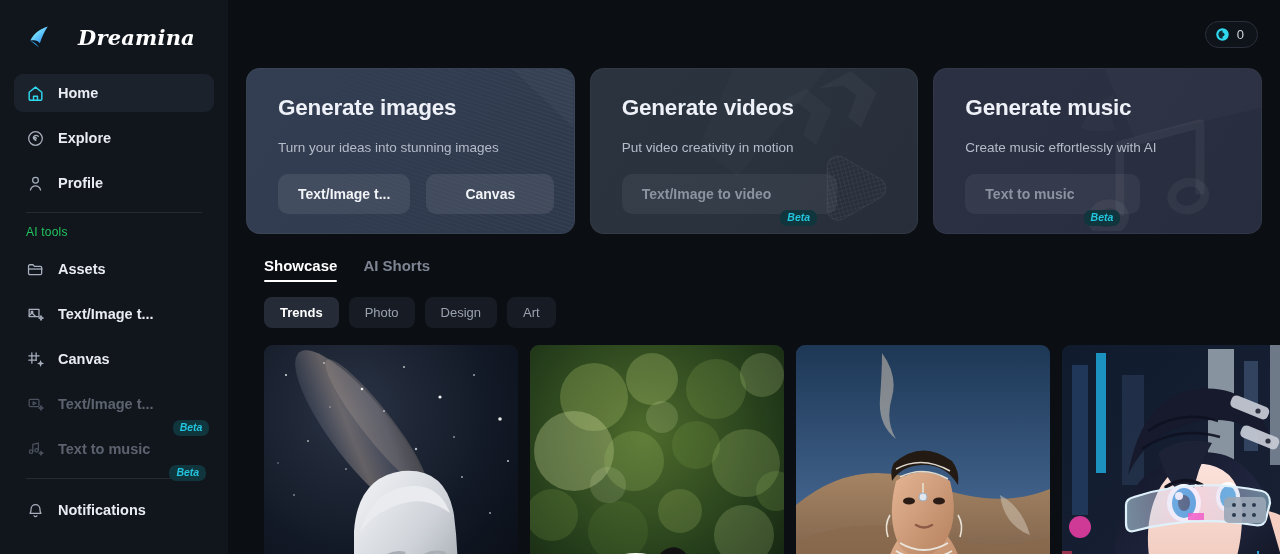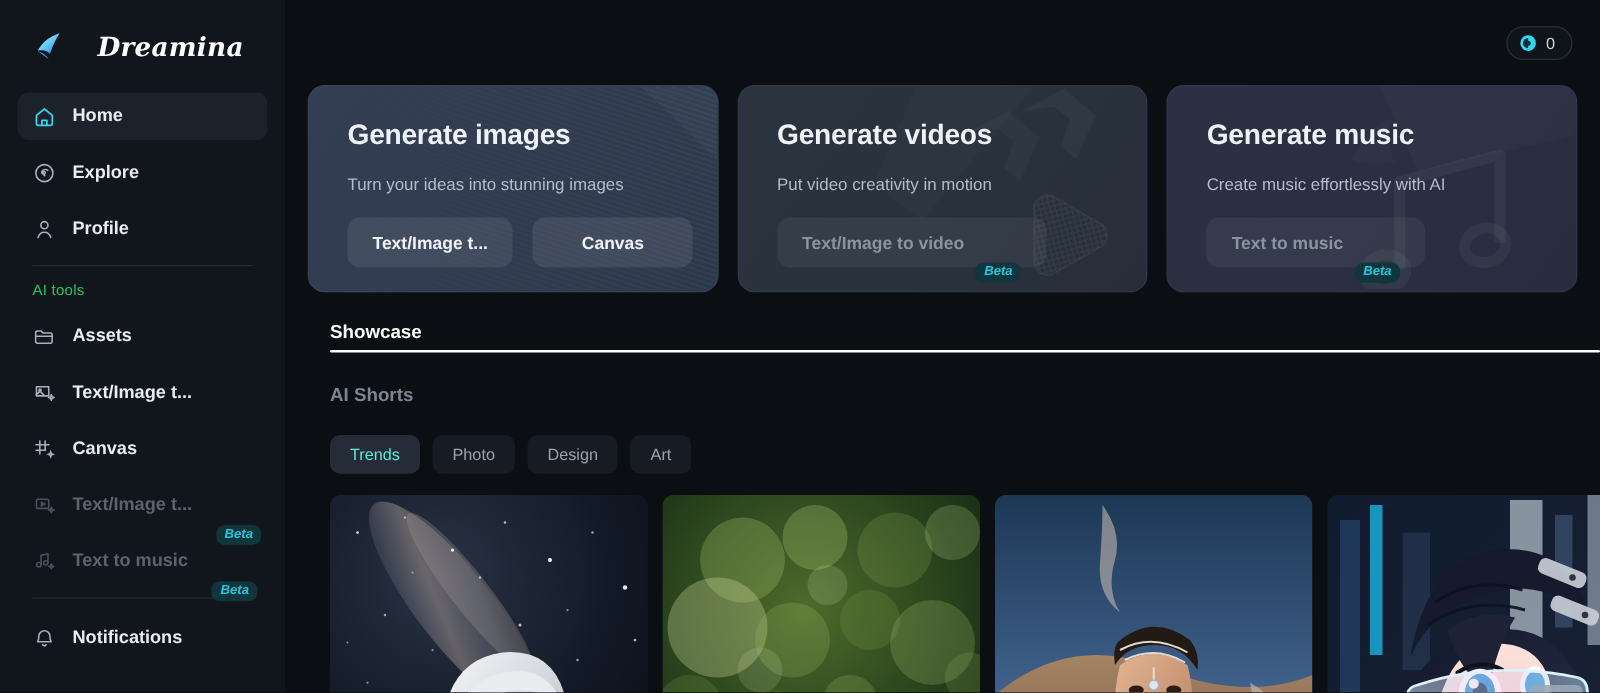--- a/index.html
+++ b/index.html
@@ -110,39 +110,39 @@
     font-size: 14px; font-weight: bold;
     color: #f1f3f7;
     background: rgba(255,255,255,.085);
     cursor: pointer; white-space: nowrap;
   }
   .pill.wide { min-width: 128px; }
   .pill.muted { color: #8b93a1; background: rgba(255,255,255,.055); }
   .pill .beta { margin-left: 9px; }
 
   
-  .tabs { display: flex; gap: 26px; padding: 23px 0 0 36px; flex-direction: column; }
+  .tabs { display: flex; gap: 26px; padding: 23px 0 0 36px; }
   .tab {
     font-size: 15px; font-weight: bold; color: #7d8593;
     padding-bottom: 8px; cursor: pointer; position: relative;
   }
   .tab.active { color: #ffffff; }
   .tab.active::after {
     content: ""; position: absolute; left: 0; right: 0; bottom: 0;
     height: 2px; background: #ffffff; border-radius: 2px;
   }
 
   .chips { display: flex; gap: 10px; padding: 15px 0 0 36px; }
   .chip {
     height: 31px; border-radius: 8px;
     display: inline-flex; align-items: center; padding: 0 16px;
     font-size: 13px; color: #9aa2b0;
     background: #171b23; cursor: pointer;
   }
-  .chip.active { background: #262c37; color: #5eead4; font-weight: normal; }
+  .chip.active { background: #262c37; color: #ffffff; font-weight: bold; }
 
   
   .gallery { display: flex; gap: 12px; padding: 17px 8px 0 36px; }
   .thumb {
     width: 254px; height: 260px;
     border-radius: 9px; overflow: hidden;
     position: relative; flex: 0 0 254px;
     background: #1a1d24; cursor: pointer;
   }
   .thumb svg { display: block; width: 100%; height: 100%; }

